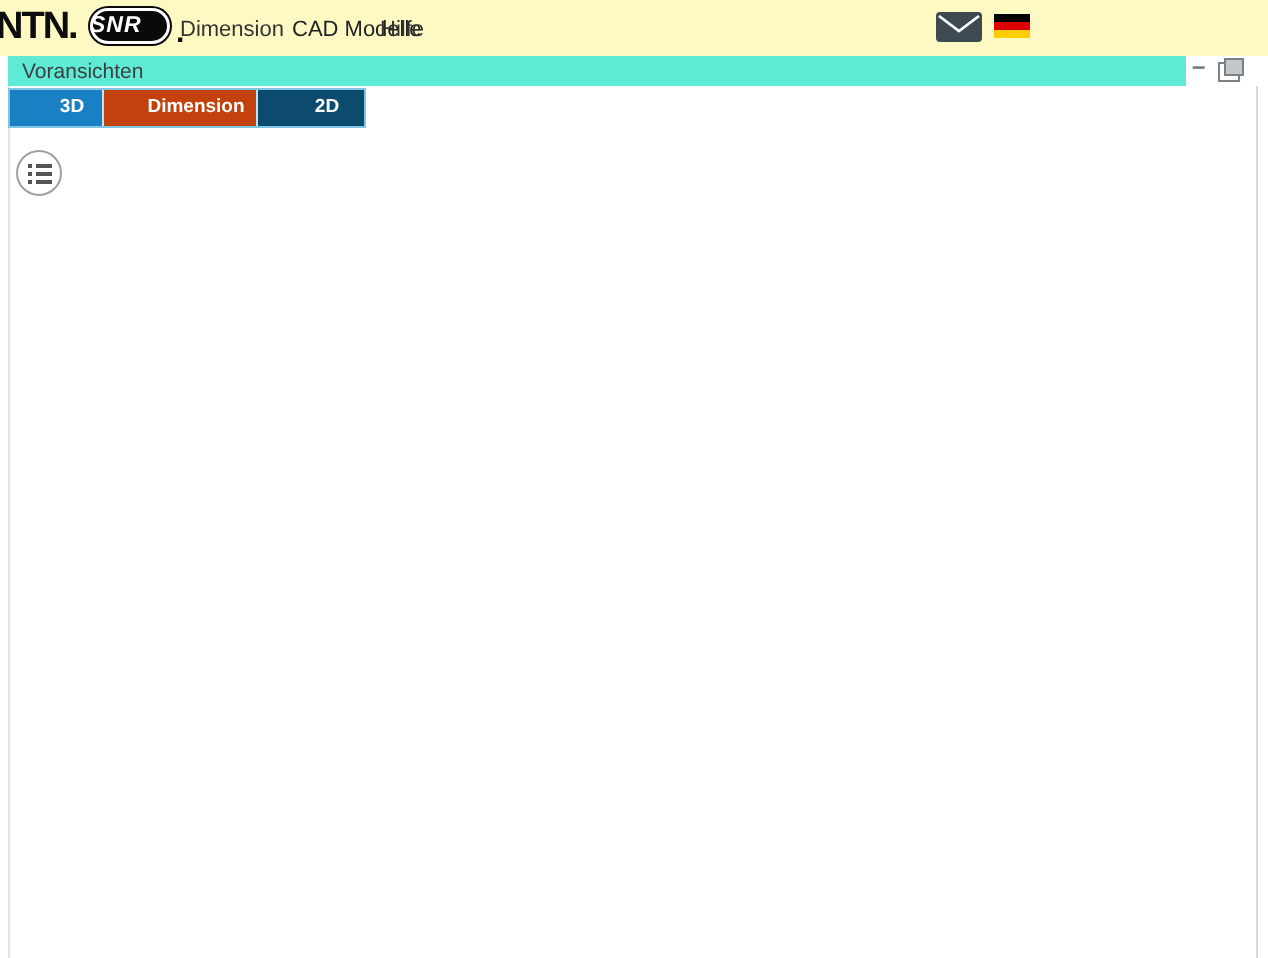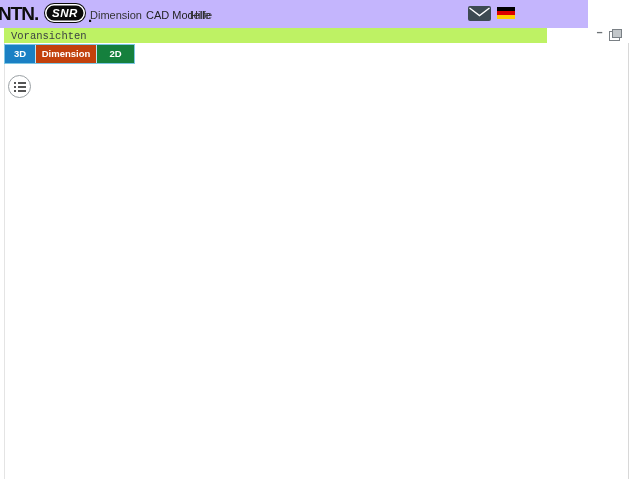--- a/index.html
+++ b/index.html
@@ -1,49 +1,49 @@
 <!DOCTYPE html>
 <html><head>
 <meta charset="utf-8">
 <style>
   html,body{margin:0;padding:0;background:#fff;}
   body{width:634px;height:479px;position:relative;overflow:hidden;
        font-family:"Liberation Sans",sans-serif;-webkit-font-smoothing:antialiased;}
   
-  .hdr{position:absolute;left:0;top:0;width:588px;height:28px;background:#c4b5fd;}
+  .hdr{position:absolute;left:0;top:0;width:634px;height:28px;background:#fef9c3;}
   .logo-ntn{position:absolute;left:-2px;top:3px;font-size:19px;font-weight:900;
             letter-spacing:-1px;color:#0d0d0d;}
   .logo-snr{position:absolute;left:45px;top:4px;width:40px;height:18px;background:#0a0a0a;
             border-radius:9px;box-shadow:inset 0 0 0 1.5px #fff,0 0 0 1px #0a0a0a;
             color:#fff;font-style:italic;font-weight:900;font-size:11.5px;
-            text-align:center;line-height:18px;letter-spacing:.5px;}
+            text-align:left;line-height:18px;letter-spacing:.5px;}
   .logo-dot{position:absolute;left:88px;top:8px;font-size:15px;font-weight:900;color:#0d0d0d;}
   .menu-item{position:absolute;top:9px;font-size:11px;color:#333;cursor:pointer;text-decoration:none;}
   .menu-item.active{border-bottom:1px solid #555;padding-bottom:13px;color:#222;}
   .mi-0{left:90px}.mi-1{left:146px}.mi-2{left:190px}
   .env{position:absolute;left:468px;top:6px;cursor:pointer;}
   .flag{position:absolute;left:497px;top:7px;width:18px;height:12px;cursor:pointer;}
   .flag div{height:4px;}
   
-  .pbar{position:absolute;left:4px;top:28px;width:543px;height:15px;background:#bef264;font-family:Liberation Mono, monospace;}
+  .pbar{position:absolute;left:4px;top:28px;width:589px;height:15px;background:#5eead4;}
   .pbar-title{position:absolute;left:7px;top:2px;font-size:10.5px;color:#3c4043;}
   .pbar-min{position:absolute;left:592px;top:-2px;color:#6d7276;font-size:12px;font-weight:bold;cursor:pointer;}
   .pbar-pop{position:absolute;left:605px;top:3px;width:9px;height:8px;border:1px solid #7a8085;cursor:pointer;}
   .pbar-pop:before{content:"";position:absolute;left:2px;top:-3px;width:8px;height:7px;
                    border:1px solid #7a8085;background:#c3c7ca;}
   
   .viewer{position:absolute;left:4px;top:43px;width:623px;height:436px;background:#fff;
           border-right:1px solid #d8d8d8;border-left:1px solid #e4e4e4;}
   .tabs{position:absolute;left:4px;top:44px;display:flex;border:1px solid #7ec6e3;}
   .tab{height:18px;line-height:18px;text-align:center;color:#fff;font-size:9.5px;
-       font-weight:700;cursor:pointer;border-right:1px solid #bfe4f2;}
+       font-weight:700;cursor:pointer;border-right:1px solid #bfe4f2;padding-left:16px;}
   .tab:last-child{border-right:none;}
   .tab-3d{width:30px;background:#1a80c4;}
   .tab-dim{width:60px;background:#c2410c;}
-  .tab-2d{width:37px;background:#15803d;}
+  .tab-2d{width:37px;background:#0c4a6e;}
   .listbtn{position:absolute;left:8px;top:75px;width:21px;height:21px;border-radius:50%;
            background:#fff;border:1.5px solid #9aa0a4;cursor:pointer;
            display:flex;align-items:center;justify-content:center;}
   svg text{font-family:"DejaVu Sans",sans-serif;}
   .cad{position:absolute;left:0;top:0;}
 </style>
 </head>
 <body>
 
 <svg class="cad" width="634" height="479" viewBox="0 0 634 479">

